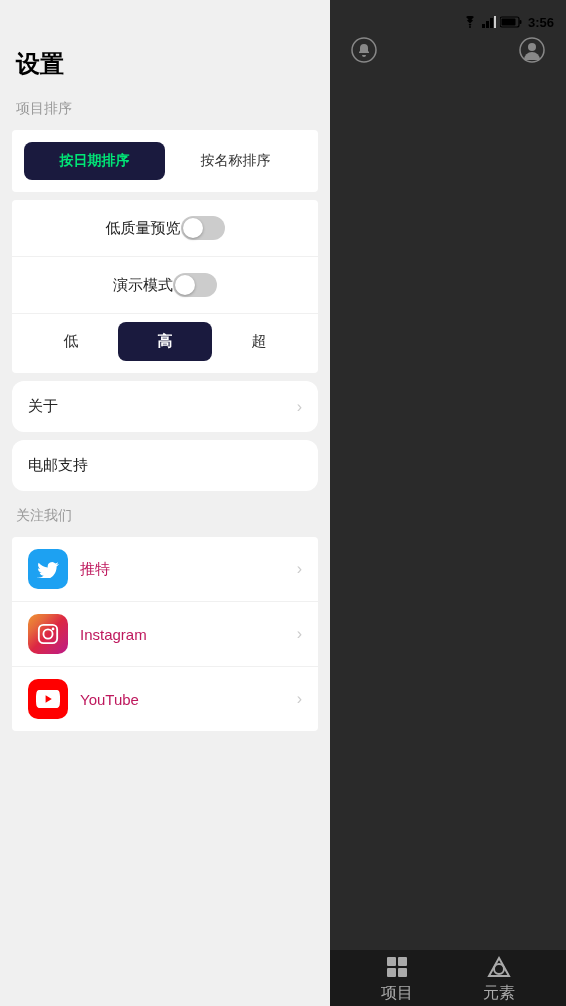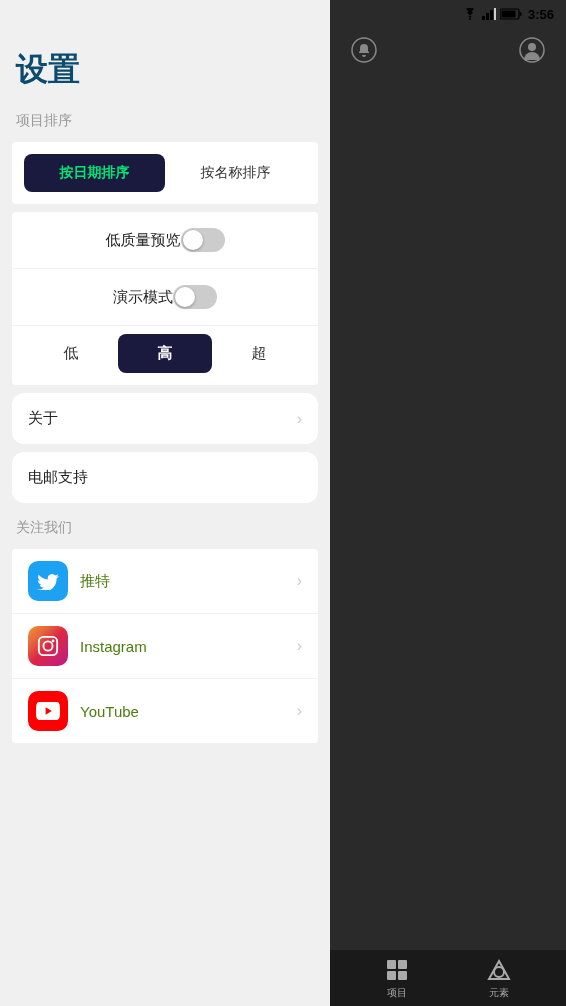--- a/index.html
+++ b/index.html
@@ -8,21 +8,21 @@
       height: 1006px;
       font-family: -apple-system, 'PingFang SC', 'Microsoft YaHei', sans-serif;
       background: #f0f0f0;
       position: relative;
       overflow: hidden;
     }
 
     
     .status-bar {
       position: absolute;
-      top: 0; right: 0;
+      top: 8px; right: 0;
       width: 566px;
       height: 28px;
       display: flex;
       align-items: center;
       justify-content: flex-end;
       padding-right: 12px;
       gap: 6px;
       z-index: 10;
       background: transparent;
     }
@@ -41,23 +41,23 @@
     .left-panel {
       position: absolute;
       top: 0; left: 0;
       width: 330px;
       height: 1006px;
       background: #f0f0f0;
       overflow-y: auto;
     }
 
     .page-title {
-      font-size: 32px;
+      font-size: 24px;
       font-weight: 600;
-      color: #0c4a6e;
+      color: #000000;
       padding: 48px 16px 12px 16px;
     }
 
     
     .card {
       background: #fff;
       border-radius: 4px;
       margin: 8px 12px;
       padding: 0;
       overflow: hidden;
@@ -210,21 +210,21 @@
       background: #1da1f2;
     }
     .social-icon.instagram {
       background: linear-gradient(135deg, #f09433, #e6683c, #dc2743, #cc2366, #bc1888);
     }
     .social-icon.youtube {
       background: #ff0000;
     }
     .social-name {
       font-size: 15px;
-      color: #4d7c0f;
+      color: #be185d;
     }
 
     
     .right-panel {
       position: absolute;
       top: 0;
       left: 330px;
       width: 236px;
       height: 1006px;
       background: #2a2a2a;
@@ -266,21 +266,21 @@
       cursor: pointer;
     }
     .bottom-nav-icon {
       width: 28px;
       height: 28px;
       display: flex;
       align-items: center;
       justify-content: center;
     }
     .bottom-nav-label {
-      font-size: 10px;
+      font-size: 16px;
       color: #aaa;
     }
   </style>
 </head>
 <body>
 
 <div class="status-bar">
   <div class="status-icons">
 
     <svg width="16" height="12" viewBox="0 0 16 12">

